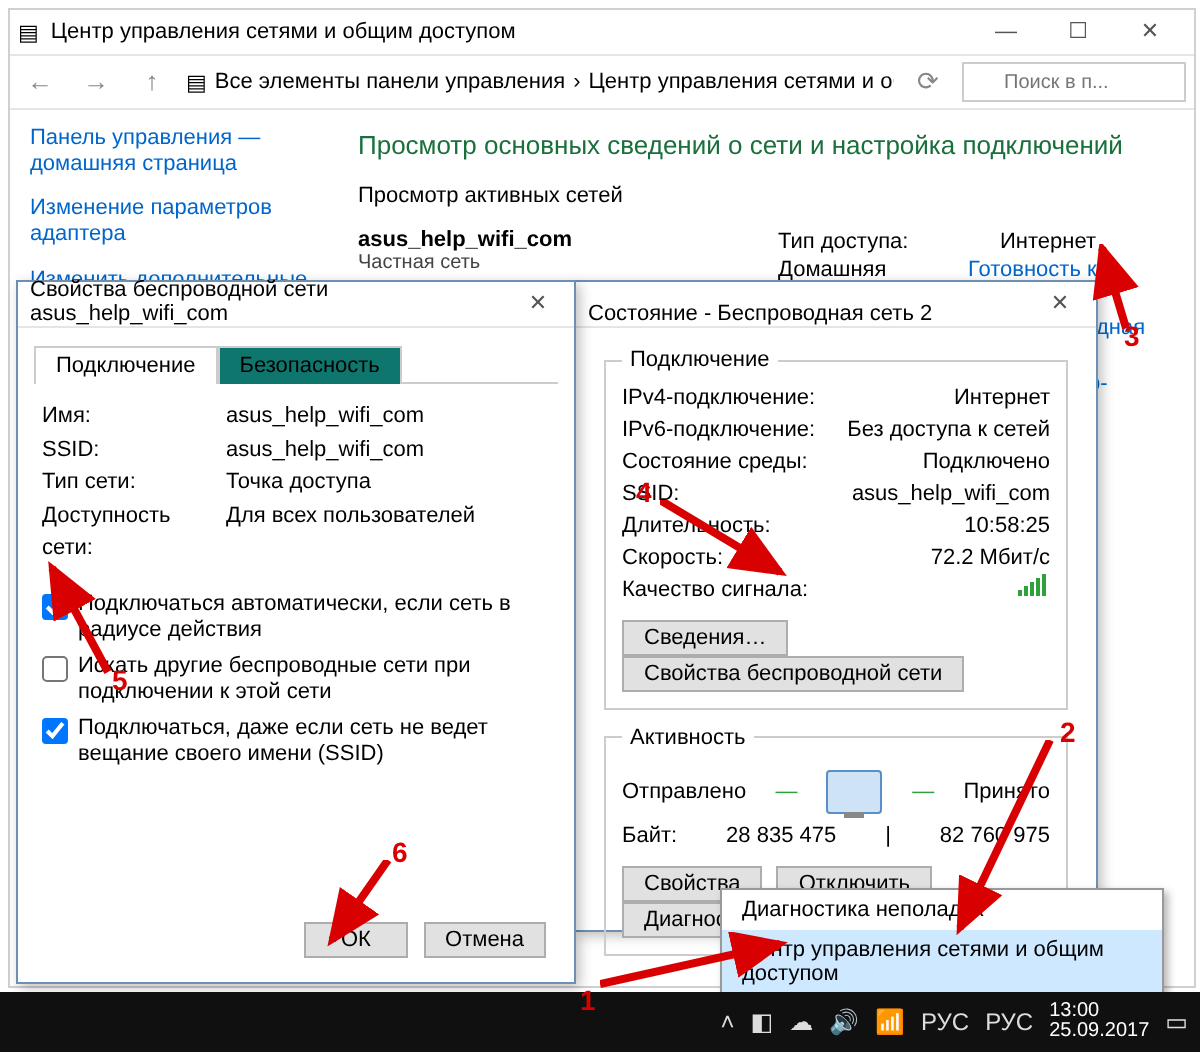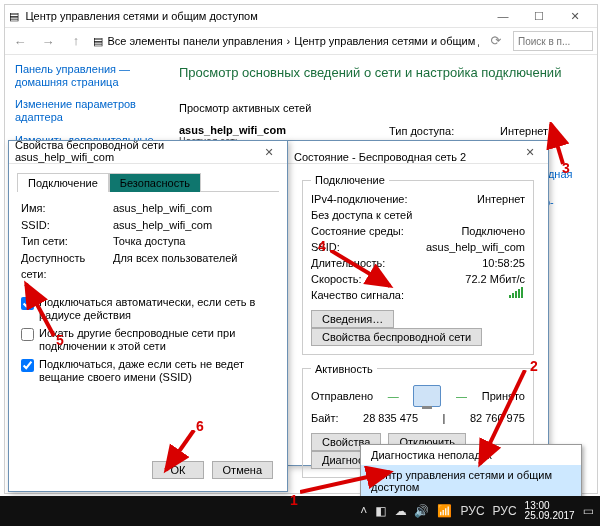--- a/index.html
+++ b/index.html
@@ -6,26 +6,26 @@
 .stage{position:relative;width:600px;height:526px;background:#fff}
 
 
 .win-main{position:absolute;left:4px;top:4px;width:592px;height:488px;border:1px solid #d0d0d0}
 .titlebar{height:22px;display:flex;align-items:center;padding:0 4px;background:#fff;font-size:11px}
 .titlebar .title{flex:1;padding-left:6px}
 .ctlbtn{width:36px;height:22px;text-align:center;line-height:22px;font-size:11px;color:#555}
 .addrbar{height:26px;border-top:1px solid #e5e5e5;border-bottom:1px solid #e5e5e5;display:flex;align-items:center;padding:0 4px;gap:6px;font-size:11px}
 .navbtn{width:22px;height:20px;text-align:center;line-height:20px;color:#888;font-size:13px}
 .crumb{display:flex;align-items:center;gap:4px;flex:1;overflow:hidden;white-space:nowrap}
-.search{width:70px;border:1px solid #ccc;height:18px;font-size:10px;padding:0 4px}
+.search{width:70px;border:1px solid #ccc;height:18px;font-size:10px;padding:0 20px}
 .body{display:flex;height:calc(100% - 48px)}
 .leftpane{width:140px;padding:8px 10px;font-size:11px}
 .leftpane a{display:block;color:#0066cc;text-decoration:none;margin-bottom:10px;line-height:1.15}
 .rightpane{flex:1;padding:10px 14px}
-.h1{color:#1a6f3c;font-size:13px;margin-bottom:22px}
+.h1{color:#1a6f3c;font-size:13px;margin-bottom:12px}
 .h2{font-size:11px;margin:6px 0 10px 0}
 .netrow{display:flex;gap:30px;margin-bottom:14px}
 .netcol-l{flex:0 0 180px}
 .net-name{font-weight:bold;font-size:11px}
 .net-sub{font-size:10px;color:#444}
 .net-right{flex:1;font-size:11px}
 .net-right div{display:flex;gap:6px;line-height:1.3}
 .net-right .lbl{width:105px}
 .link{color:#0066cc;cursor:pointer}
 .sig-icon{display:inline-block;width:14px;height:10px;position:relative;margin-right:2px}
@@ -149,20 +149,21 @@
         <span class="ctlbtn" style="width:24px">✕</span>
       </div>
   <div class="dlg-body">
     <fieldset class="fieldset">
       <legend>Подключение</legend>
       <div class="row">
             <span>IPv4-подключение:</span>
             <span>Интернет</span>
           </div>
       <div class="row">
+            <span>IPv6-подключение:</span>
             <span>Без доступа к сетей</span>
           </div>
       <div class="row">
             <span>Состояние среды:</span>
             <span>Подключено</span>
           </div>
       <div class="row">
             <span>SSID:</span>
             <span>asus_help_wifi_com</span>
           </div>

